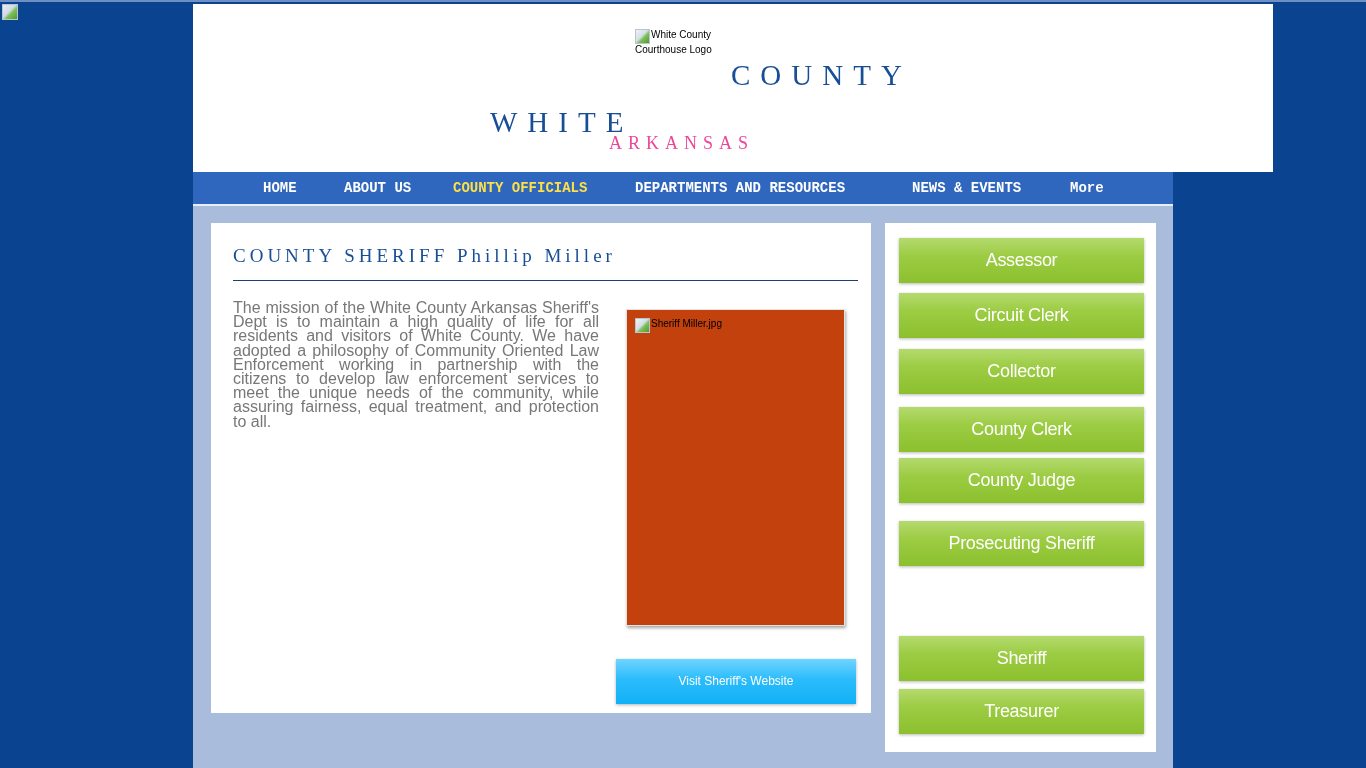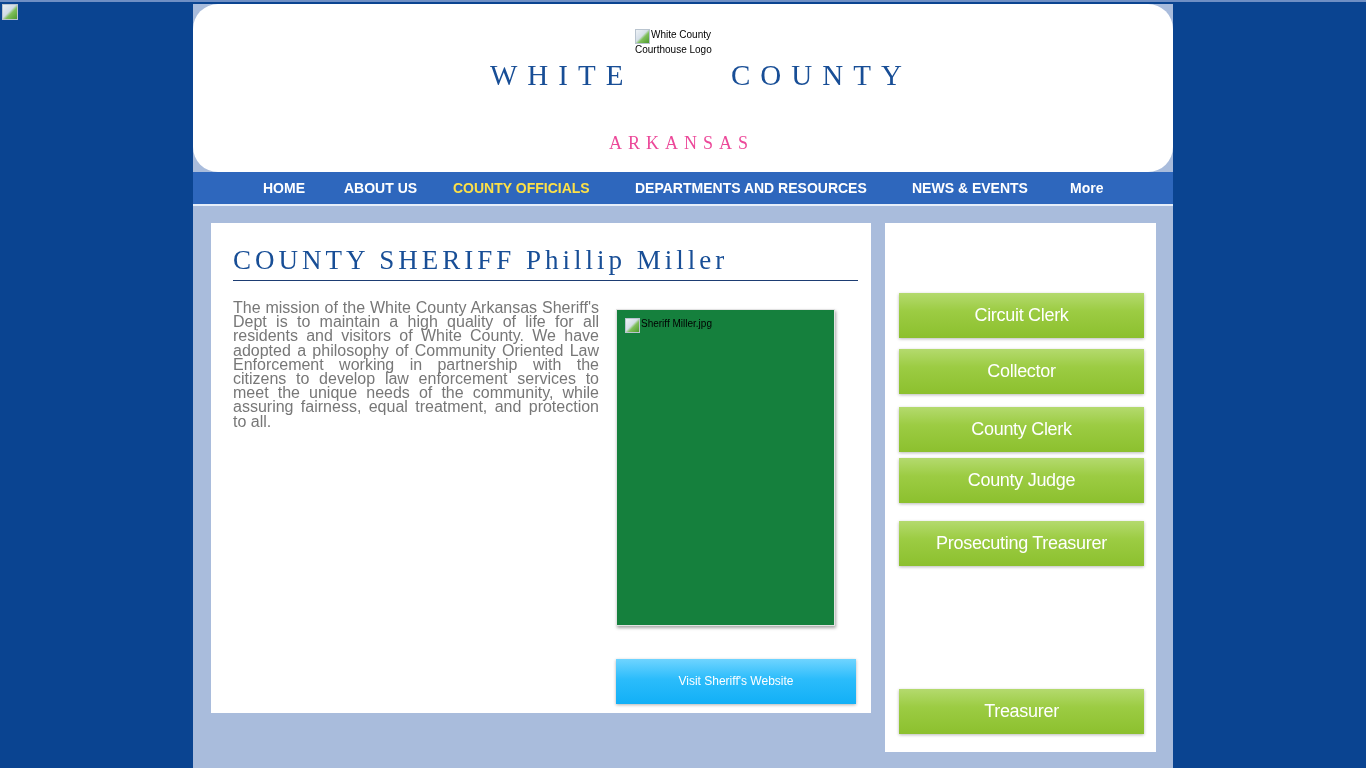--- a/index.html
+++ b/index.html
@@ -13,75 +13,75 @@
   .broken-img {
     position: absolute; left: 2px; top: 2px; width: 16px; height: 16px;
     background: linear-gradient(135deg, #e8eef4 0%, #cfdbe6 45%, #7fbf5a 60%, #4e9a2e 100%);
     border: 1px solid #b9c4cf;
   }
   .page {
     position: absolute; left: 193px; top: 2px; width: 980px; height: 766px;
     background: #a9bcdc;
   }
   .header {
-    position: absolute; left: 0; top: 0; width: 980px; height: 168px; background: #ffffff; border-radius: 25px;
+    position: absolute; left: 0; top: 0; width: 1080px; height: 168px; background: #ffffff;
   }
   .logo-alt {
     position: absolute; left: 442px; top: 25px; width: 90px;
     font-size: 10px; line-height: 11px; color: #000;
     font-family: "Liberation Sans", sans-serif;
   }
   .logo-alt .mini-icon {
     display: inline-block; width: 15px; height: 15px; vertical-align: top;
     background: linear-gradient(135deg, #eef2f6 0%, #d5dfe8 45%, #7fbf5a 60%, #4e9a2e 100%);
     border: 1px solid #b9c4cf; margin-right: 1px;
   }
   .site-title-left, .site-title-right {
     position: absolute; top: 55px;
     font-family: "Liberation Serif", serif; font-size: 29px; color: #184e96;
     letter-spacing: 10px;
   }
-  .site-title-left { left: 297px; }
+  .site-title-left { left: 297px; margin-top: 47px; }
   .site-title-right { left: 538px; }
   .site-subtitle {
     position: absolute; left: 416px; top: 129px;
     font-family: "Liberation Serif", serif; font-size: 18px; color: #ec4899;
     letter-spacing: 6px;
   }
   .navbar {
     position: absolute; left: 0; top: 168px; width: 980px; height: 34px;
     background: #2e67bd;
     border-bottom: 2px solid #e6eef9;
   }
   .nav-item {
     position: absolute; top: 8px;
-    font-family: Liberation Sans, sans-serif; font-weight: bold; font-size: 14px;
+    font-family: Liberation Mono, monospace; font-weight: bold; font-size: 14px;
     color: #ffffff; cursor: pointer; white-space: nowrap;
   }
   .nav-item.active { color: #fde047; }
   .main-panel {
     position: absolute; left: 18px; top: 219px; width: 660px; height: 490px;
     background: #ffffff;
   }
   .page-heading {
     position: absolute; left: 22px; top: 22px;
-    font-family: "Liberation Serif", serif; font-size: 27px; color: #184e96;
+    font-family: "Liberation Serif", serif; font-size: 19px; color: #184e96;
     letter-spacing: 4px; white-space: nowrap;
   }
   .heading-rule {
     position: absolute; left: 22px; top: 57px; width: 625px; height: 1px; background: #1d3d73;
   }
   .mission-text {
     position: absolute; left: 22px; top: 78px; width: 366px;
     font-size: 16px; line-height: 14.2px; color: #777;
     text-align: justify;
   }
   .photo-frame {
-    position: absolute; left: 405px; top: 86px; width: 219px; height: 317px;
-    background: #15803d; border: 1px solid #e2e2e2;
+    position: absolute; left: 415px; top: 86px; width: 219px; height: 317px;
+    background: #c2410c; border: 1px solid #e2e2e2;
     box-shadow: 1px 2px 3px rgba(0,0,0,0.35);
   }
   .photo-alt {
     position: absolute; left: 8px; top: 8px; font-size: 10px; color: #000; white-space: nowrap;
   }
   .photo-alt .mini-icon {
     display: inline-block; width: 15px; height: 15px; vertical-align: top;
     background: linear-gradient(135deg, #eef2f6 0%, #d5dfe8 45%, #7fbf5a 60%, #4e9a2e 100%);
     border: 1px solid #b9c4cf; margin-right: 1px;
   }
@@ -134,21 +134,23 @@
     <p class="mission-text">The mission of the White County Arkansas Sheriff's Dept is to maintain a high quality of life for all residents and visitors of White County. We have adopted a philosophy of Community Oriented Law Enforcement working in partnership with the citizens to develop law enforcement services to meet the unique needs of the community, while assuring fairness, equal treatment, and protection to all.</p>
     <div class="photo-frame">
       <div class="photo-alt">
         <span class="mini-icon"></span><span>Sheriff Miller.jpg</span>
       </div>
     </div>
     <div class="visit-button">Visit Sheriff's Website</div>
   </div>
 
   <div class="side-panel">
+    <div class="official-btn" style="top:15px">Assessor</div>
     <div class="official-btn" style="top:70px">Circuit Clerk</div>
     <div class="official-btn" style="top:184px">County Clerk</div>
     <div class="official-btn" style="top:126px">Collector</div>
     <div class="official-btn" style="top:235px">County Judge</div>
-    <div class="official-btn" style="top:298px">Prosecuting Treasurer</div>
+    <div class="official-btn" style="top:298px">Prosecuting Sheriff</div>
+    <div class="official-btn" style="top:413px">Sheriff</div>
     <div class="official-btn" style="top:466px">Treasurer</div>
   </div>
 
 </div>
 
 </body></html>

